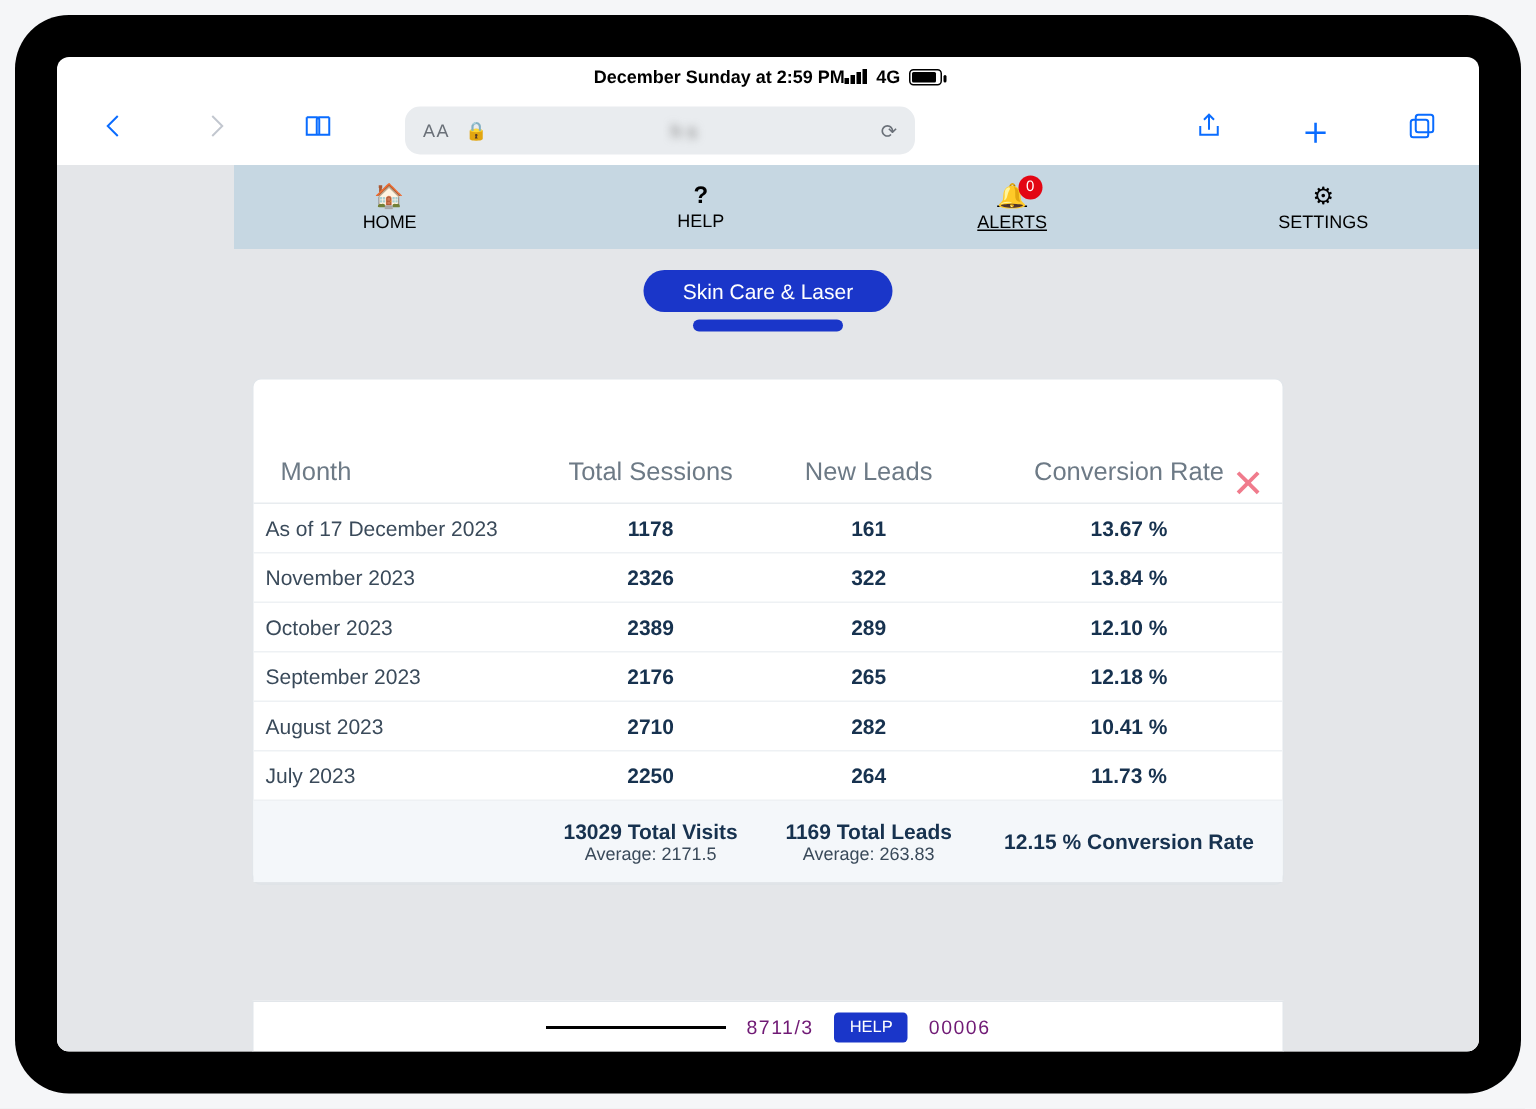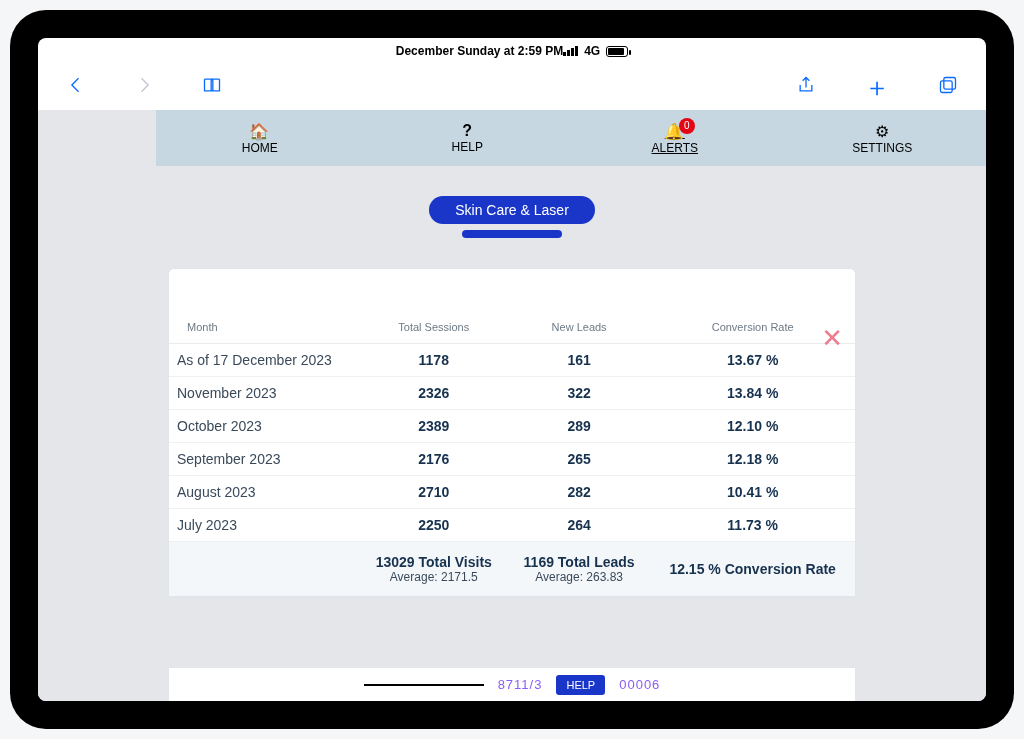--- a/index.html
+++ b/index.html
@@ -66,21 +66,21 @@
     flex:1; text-align:center; font-size:12px; color:#000; cursor:pointer; position:relative;
   }
   .app-nav .item .ico { font-size:16px; display:block; }
   .app-nav .item.alerts { text-decoration:underline; }
   .app-nav .badge {
     position:absolute; top:-4px; left:50%; margin-left:4px;
     background:#e30613; color:#fff; border-radius:50%; width:16px; height:16px;
     font-size:10px; line-height:16px; text-align:center;
   }
 
-  .pill-wrap { text-align:center; margin-top:28px; }
+  .pill-wrap { text-align:center; margin-top:12px; }
   .pill {
     display:inline-block; background:#1a36c9; color:#fff; border-radius:24px;
     padding:6px 26px; font-size:14px; margin:2px 0;
   }
   .pill .blur { filter:blur(3px); }
   .pill.small { padding:4px 50px; font-size:12px; }
 
   .card {
     background:#fff; margin:24px 130px 0 130px; border-radius:6px;
     border:1px solid #e2e6ea; padding:0; position:relative;
@@ -91,21 +91,21 @@
   .crumbs .sep { color:#666; padding:0 6px; }
 
   .close-x {
     position:absolute; right:12px; top:54px; color:#f07b8c; font-size:26px; cursor:pointer; font-weight:400;
   }
 
   table.report {
     width:100%; border-collapse:collapse; margin-top:42px;
   }
   table.report th {
-    text-align:center; font-weight:400; color:#6d7a86; font-size:11px;
+    text-align:center; font-weight:400; color:#6d7a86; font-size:17px;
     padding:10px 8px; border-bottom:1px solid #e8ecef;
   }
   table.report th:first-child { text-align:left; padding-left:18px; }
   table.report td {
     padding:8px 8px; border-top:1px solid #eef1f4; font-size:14px;
     text-align:center; color:#17324f; font-weight:700;
   }
   table.report td:first-child {
     text-align:left; font-weight:400; color:#3a4a5a; max-width:170px;
   }
@@ -119,21 +119,21 @@
   .bottom-bar {
     position:absolute; left:130px; right:130px; bottom:0;
     height:34px; background:#fff; border:1px solid #e2e6ea; border-bottom:none;
     display:flex; align-items:center; justify-content:center; gap:14px;
     font-size:13px; color:#303642;
   }
   .bottom-bar .line { width:120px; height:2px; background:#000; }
   .bottom-bar .help-btn {
     background:#1a36c9; color:#fff; font-size:11px; padding:4px 10px; border-radius:3px; cursor:pointer;
   }
-  .bottom-bar .num { letter-spacing:1px; color:#8b5cf6; }
+  .bottom-bar .num { letter-spacing:1px; color:#701a75; }
 
 </style>
 </head>
 <body>
 
 <div class="bezel-edge"></div>
 <div class="bezel">
 
   <div class="screen">
 
@@ -162,20 +162,26 @@
       <span class="sf-icon grey">
         <svg class="tool" viewBox="0 0 24 24" style="stroke:#c2c7cf">
             <polyline points="9 4 17 12 9 20"></polyline>
           </svg>
       </span>
       <span class="sf-icon">
         <svg class="tool" viewBox="0 0 24 24">
             <path d="M3 5 h8 a2 2 0 0 1 2 2 v12 M21 5 h-8 a2 2 0 0 0 -2 2 v12 M3 5 v14 h18 V5"></path>
           </svg>
       </span>
+      <div class="url-box">
+        <span class="aa">AA</span>
+        <span class="lock">🔒</span>
+        <span class="domain">h                    s</span>
+        <span class="reload">⟳</span>
+      </div>
       <span class="spacer"></span>
       <span class="sf-icon">
         <svg class="tool" viewBox="0 0 24 24">
             <path d="M12 3 v12 M8 7 l4 -4 l4 4 M5 12 v7 h14 v-7"></path>
           </svg>
       </span>
       <span class="sf-icon" style="font-size:26px; line-height:20px;">＋</span>
       <span class="sf-icon">
         <svg class="tool" viewBox="0 0 24 24">
             <rect x="7" y="3" width="14" height="14" rx="2"></rect>

